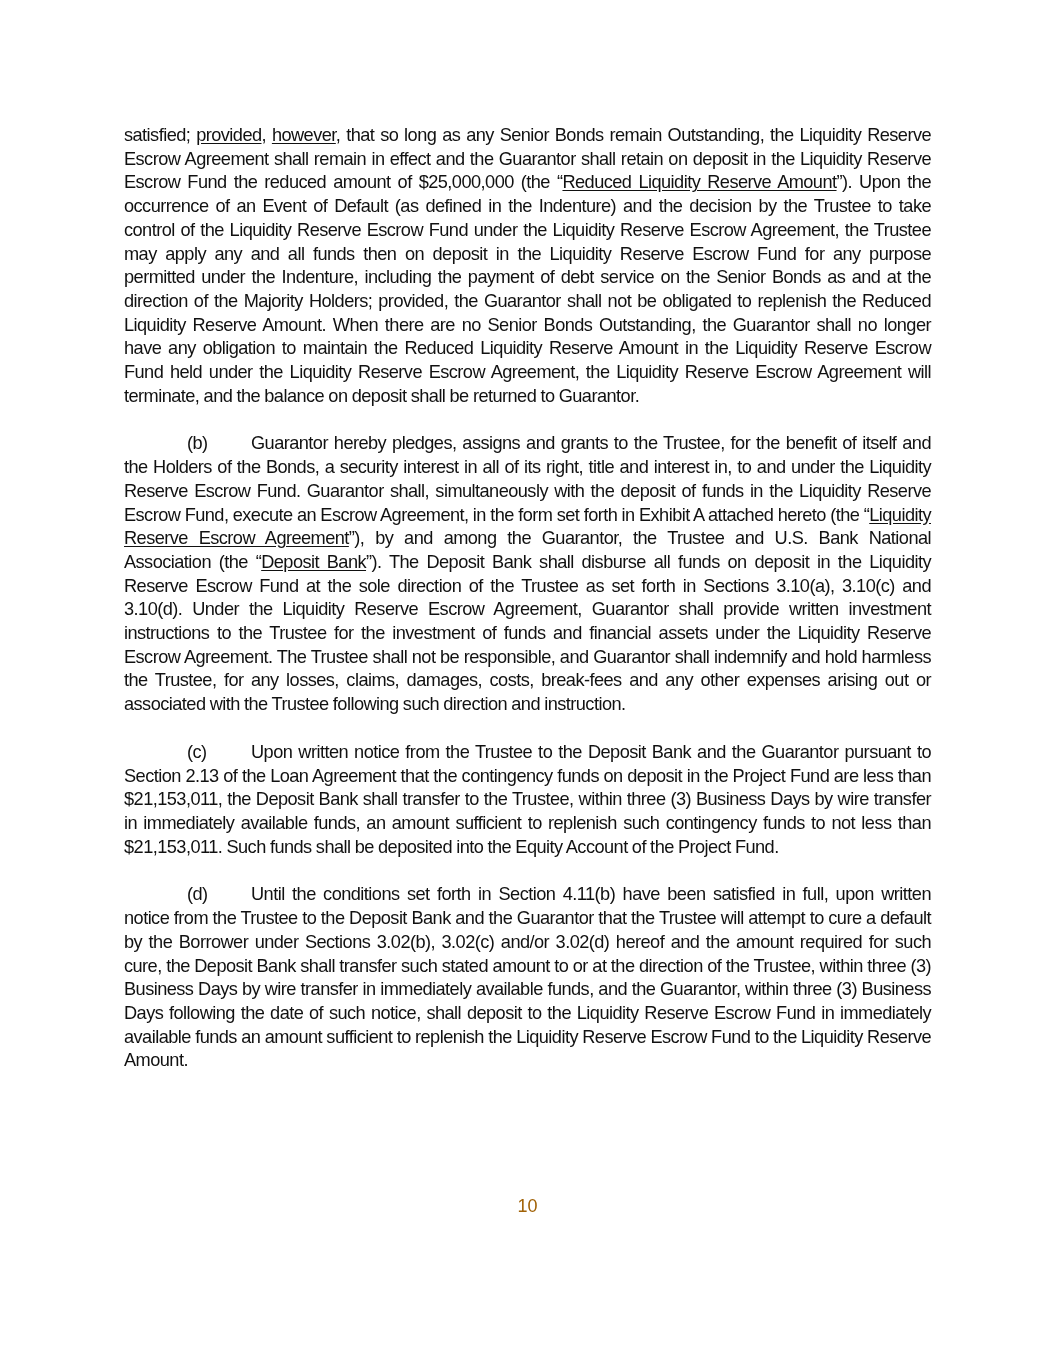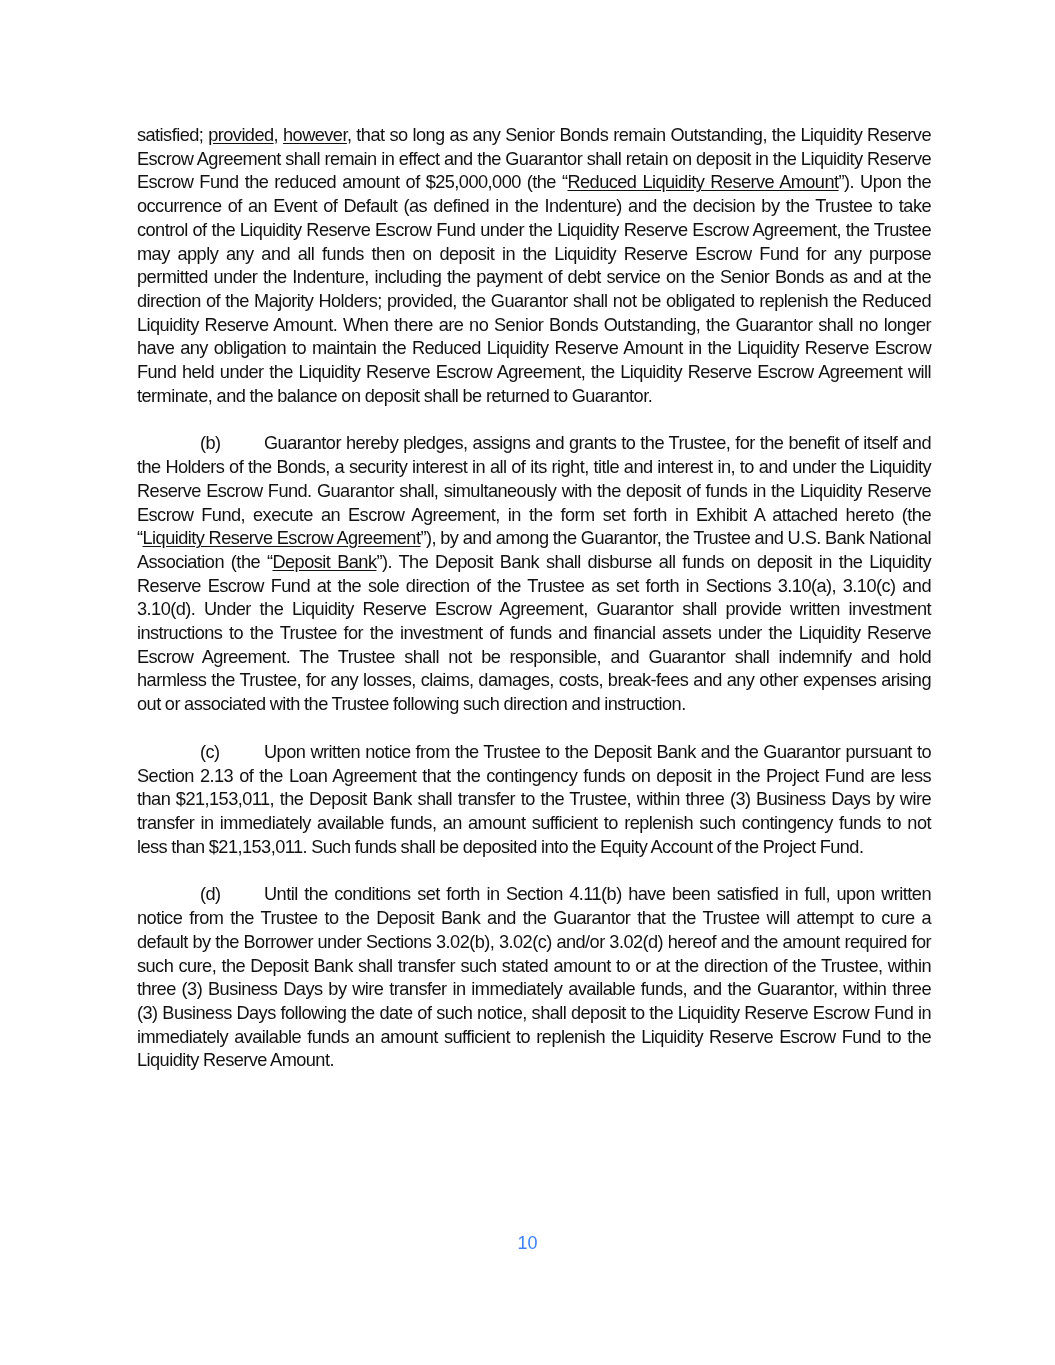--- a/index.html
+++ b/index.html
@@ -6,32 +6,32 @@
   body { width: 1055px; height: 1365px; position: relative; overflow: hidden; }
   .page {
     position: absolute; left: 124px; top: 124px; width: 807px;
     font-family: "Liberation Sans", sans-serif;
     color: #111111;
   }
   .para {
     font-size: 18.2px;
     line-height: 23.7px;
     text-align: justify;
-    margin: 0 0 24px 13px;
+    margin: 0 0 24px 0;
     letter-spacing: -0.55px;
     word-spacing: -0.3px;
   }
   .para .tab { display: inline-block; width: 64px; }
   .para .indent { display: inline-block; width: 63px; }
   u { text-decoration: underline; text-underline-offset: 2px; }
   .page-number {
-    position: absolute; left: 0; width: 1055px; top: 1233px;
+    position: absolute; left: 0; width: 1055px; top: 1196px;
     text-align: center;
     font-family: "Liberation Sans", sans-serif;
-    font-size: 18px; color: #3b82f6;
+    font-size: 18px; color: #a16207;
   }
 </style>
 </head>
 <body>
 
 <div class="page">
 
   <p class="para"><span>satisfied; </span><u>provided</u><span>, </span><u>however</u><span>, that so long as any Senior Bonds remain Outstanding, the Liquidity Reserve Escrow Agreement shall remain in effect and the Guarantor shall retain on deposit in the Liquidity Reserve Escrow Fund the reduced amount of $25,000,000 (the “</span><u>Reduced Liquidity Reserve Amount</u><span>”).   Upon the occurrence of an Event of Default (as defined in the Indenture) and the decision by the Trustee to take control of the Liquidity Reserve Escrow Fund under the Liquidity Reserve Escrow Agreement, the Trustee may apply any and all funds then on deposit in the Liquidity Reserve Escrow Fund for any purpose permitted under the Indenture, including the payment of debt service on the Senior Bonds as and at the direction of the Majority Holders; provided, the Guarantor shall not be obligated to replenish the Reduced Liquidity Reserve Amount. When there are no Senior Bonds Outstanding, the Guarantor shall no longer have any obligation to maintain the Reduced Liquidity Reserve Amount in the Liquidity Reserve Escrow Fund held under the Liquidity Reserve Escrow Agreement, the Liquidity Reserve Escrow Agreement will terminate, and the balance on deposit shall be returned to Guarantor.</span></p>
 
   <p class="para"><span class="indent"></span><span class="tab">(b)</span><span>Guarantor hereby pledges, assigns and grants to the Trustee, for the benefit of itself and the Holders of the Bonds, a security interest in all of its right, title and interest in, to and under the Liquidity Reserve Escrow Fund.  Guarantor shall, simultaneously with the deposit of funds in the Liquidity Reserve Escrow Fund, execute an Escrow Agreement, in the form set forth in Exhibit A attached hereto  (the “</span><u>Liquidity Reserve Escrow Agreement</u><span>”), by and among the Guarantor, the Trustee and U.S. Bank National Association (the “</span><u>Deposit Bank</u><span>”).  The Deposit Bank shall disburse all funds on deposit in the Liquidity Reserve Escrow Fund at the sole direction of the Trustee as set forth in Sections 3.10(a), 3.10(c) and 3.10(d).  Under the Liquidity Reserve Escrow Agreement, Guarantor shall provide written investment instructions to the Trustee for the investment of funds and financial assets under the Liquidity Reserve Escrow Agreement.  The Trustee shall not be responsible, and Guarantor shall indemnify and hold harmless the Trustee, for any losses, claims, damages, costs, break-fees and any other expenses arising out or associated with the Trustee following such direction and instruction.</span></p>

